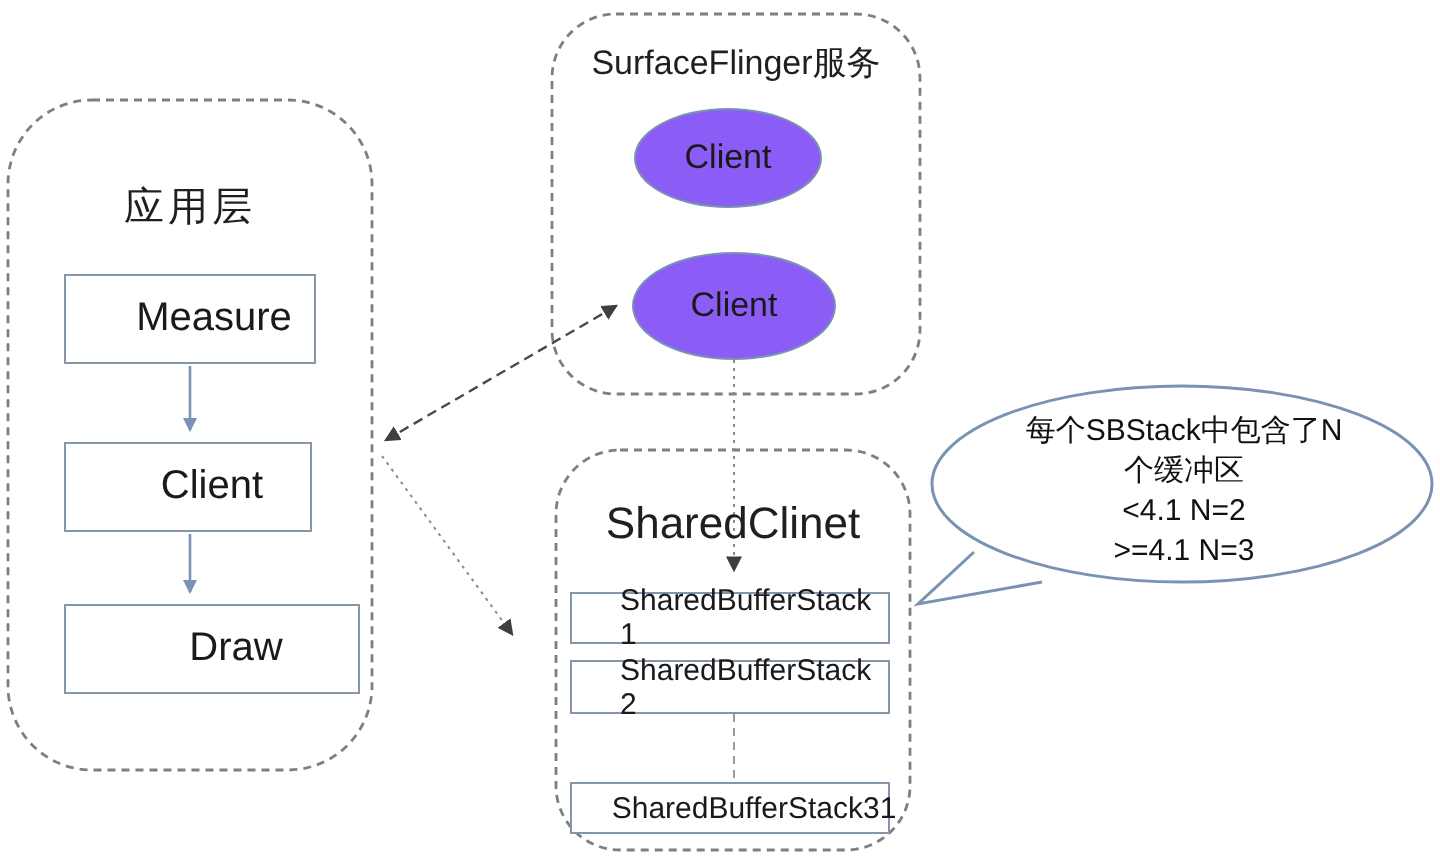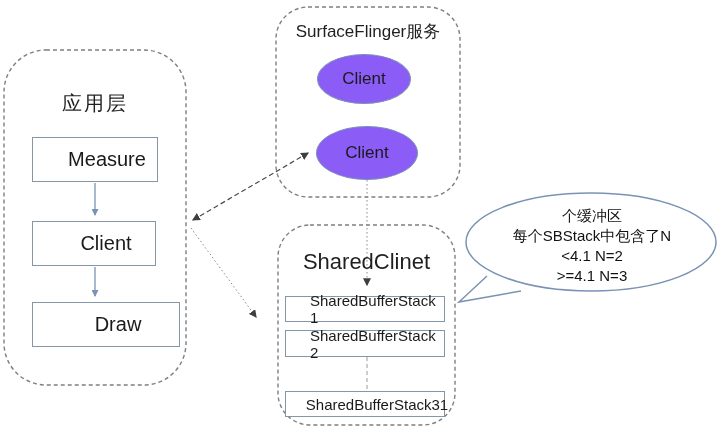--- a/index.html
+++ b/index.html
@@ -81,19 +81,19 @@
   <div class="panel-title title-sf">SurfaceFlinger服务</div>
   <div class="ellipse client1">Client</div>
   <div class="ellipse client2">Client</div>
 
   <div class="panel-title title-sc">SharedClinet</div>
   <div class="box sbs s1">SharedBufferStack 1</div>
   <div class="box sbs s2">SharedBufferStack 2</div>
   <div class="box sbs s3">SharedBufferStack31</div>
 
   <div class="callout-text">
+    <div>每个SBStack中包含了N</div>
     <div>个缓冲区</div>
-    <div>每个SBStack中包含了N</div>
     <div>&lt;4.1 N=2</div>
     <div>&gt;=4.1 N=3</div>
   </div>
 
 </div>
 
 </body></html>

